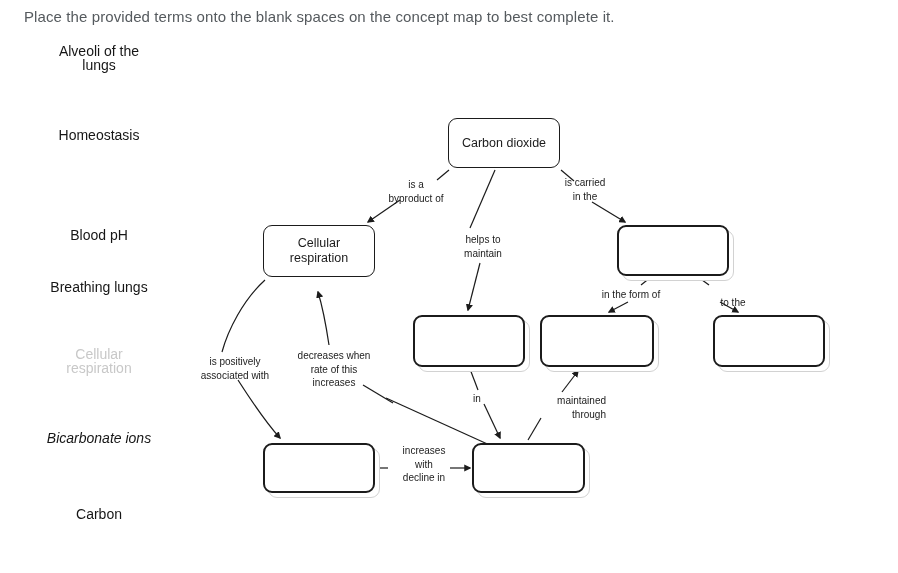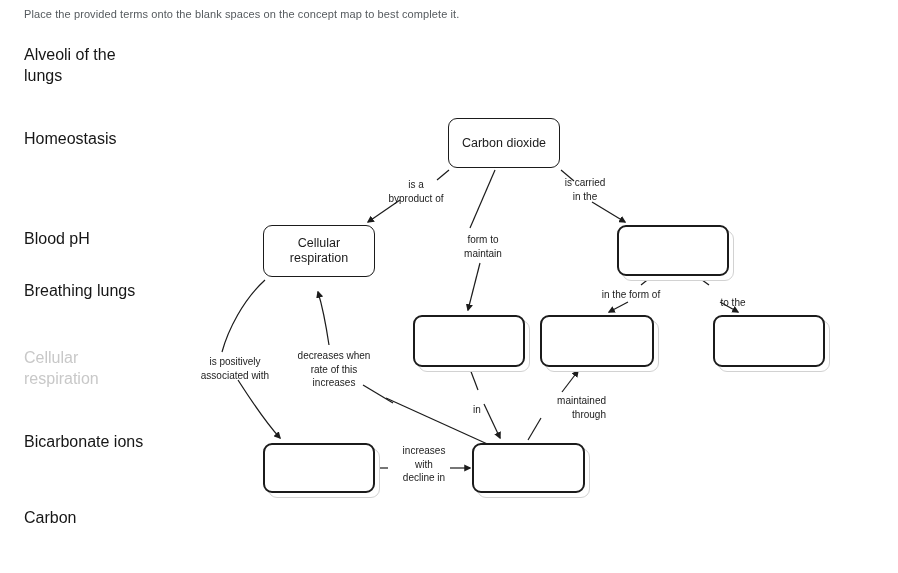--- a/index.html
+++ b/index.html
@@ -12,32 +12,32 @@
     width: 898px;
     height: 573px;
     background: #ffffff;
     font-family: "Liberation Sans", sans-serif;
     overflow: hidden;
   }
   #instruction {
     position: absolute;
     left: 24px;
     top: 8px;
-    font-size: 11px;
+    font-size: 15px;
     color: #555a5e;
     letter-spacing: 0.1px;
     white-space: nowrap;
   }
   
   .term {
     position: absolute;
     width: 150px;
-    text-align: left;
-    font-size: 16px;
-    line-height: 21px;
+    text-align: center;
+    font-size: 14px;
+    line-height: 14px;
     color: #161616;
     white-space: pre-line;
   }
   .term.used {
     color: #c8c8c8;
   }
   
   #map {
     position: absolute;
     left: 0;
@@ -110,21 +110,21 @@
   <div id="instruction">Place the provided terms onto the blank spaces on the concept map to best complete it.</div>
 
   <div id="term-bank">
       <div class="term" style="left: 24px; top: 44px;">Alveoli of the
 lungs</div>
       <div class="term" style="left: 24px; top: 128px;">Homeostasis</div>
       <div class="term" style="left: 24px; top: 204px; margin-top: 24px;">Blood pH</div>
       <div class="term" style="left: 24px; top: 280px;">Breathing lungs</div>
       <div class="term used" style="left: 24px; top: 347px;">Cellular
 respiration</div>
-      <div class="term" style="left: 24px; top: 431px;">Bicarbonate ions</div>
+      <div class="term" style="left: 24px; top: 431px; font-style: italic;">Bicarbonate ions</div>
       <div class="term" style="left: 24px; top: 507px;">Carbon</div>
     </div>
 
   <div id="map">
 
     <svg width="898" height="573">
       <defs>
         <marker id="arrow" viewBox="0 0 10 10" refX="8" refY="5" markerWidth="6" markerHeight="6" orient="auto-start-reverse">
           <path d="M 0 0 L 10 5 L 0 10 z" fill="#1b1b1b"></path>
         </marker>
@@ -198,32 +198,32 @@
           <div class="box"></div>
         </div>
         <div class="node blank" style="left: 472px; top: 443px; width: 113px; height: 50px;">
           <div class="ghost"></div>
           <div class="box"></div>
         </div>
       </div>
     <div id="edge-labels">
         <div class="edge-label" style="left: 366px; top: 178px; width: 100px;">is a
 byproduct of</div>
-        <div class="edge-label" style="left: 440px; top: 233px; width: 86px;">form to
+        <div class="edge-label" style="left: 440px; top: 233px; width: 86px;">helps to
 maintain</div>
         <div class="edge-label" style="left: 540px; top: 176px; width: 90px;">is carried
 in the</div>
         <div class="edge-label" style="left: 583px; top: 288px; width: 96px;">in the form of</div>
         <div class="edge-label" style="left: 692px; top: 296px; width: 82px;">to the</div>
         <div class="edge-label" style="left: 180px; top: 355px; width: 110px;">is positively
 associated with</div>
         <div class="edge-label" style="left: 283px; top: 349px; width: 102px;">decreases when
 rate of this
 increases</div>
-        <div class="edge-label" style="left: 462px; top: 392px; width: 30px; margin-top: 11px;">in</div>
+        <div class="edge-label" style="left: 462px; top: 392px; width: 30px;">in</div>
         <div class="edge-label" style="left: 516px; top: 394px; width: 90px; text-align: right;">maintained
 through</div>
         <div class="edge-label" style="left: 385px; top: 444px; width: 78px;">increases
 with
 decline in</div>
       </div>
 
   </div>
 </div>
 

